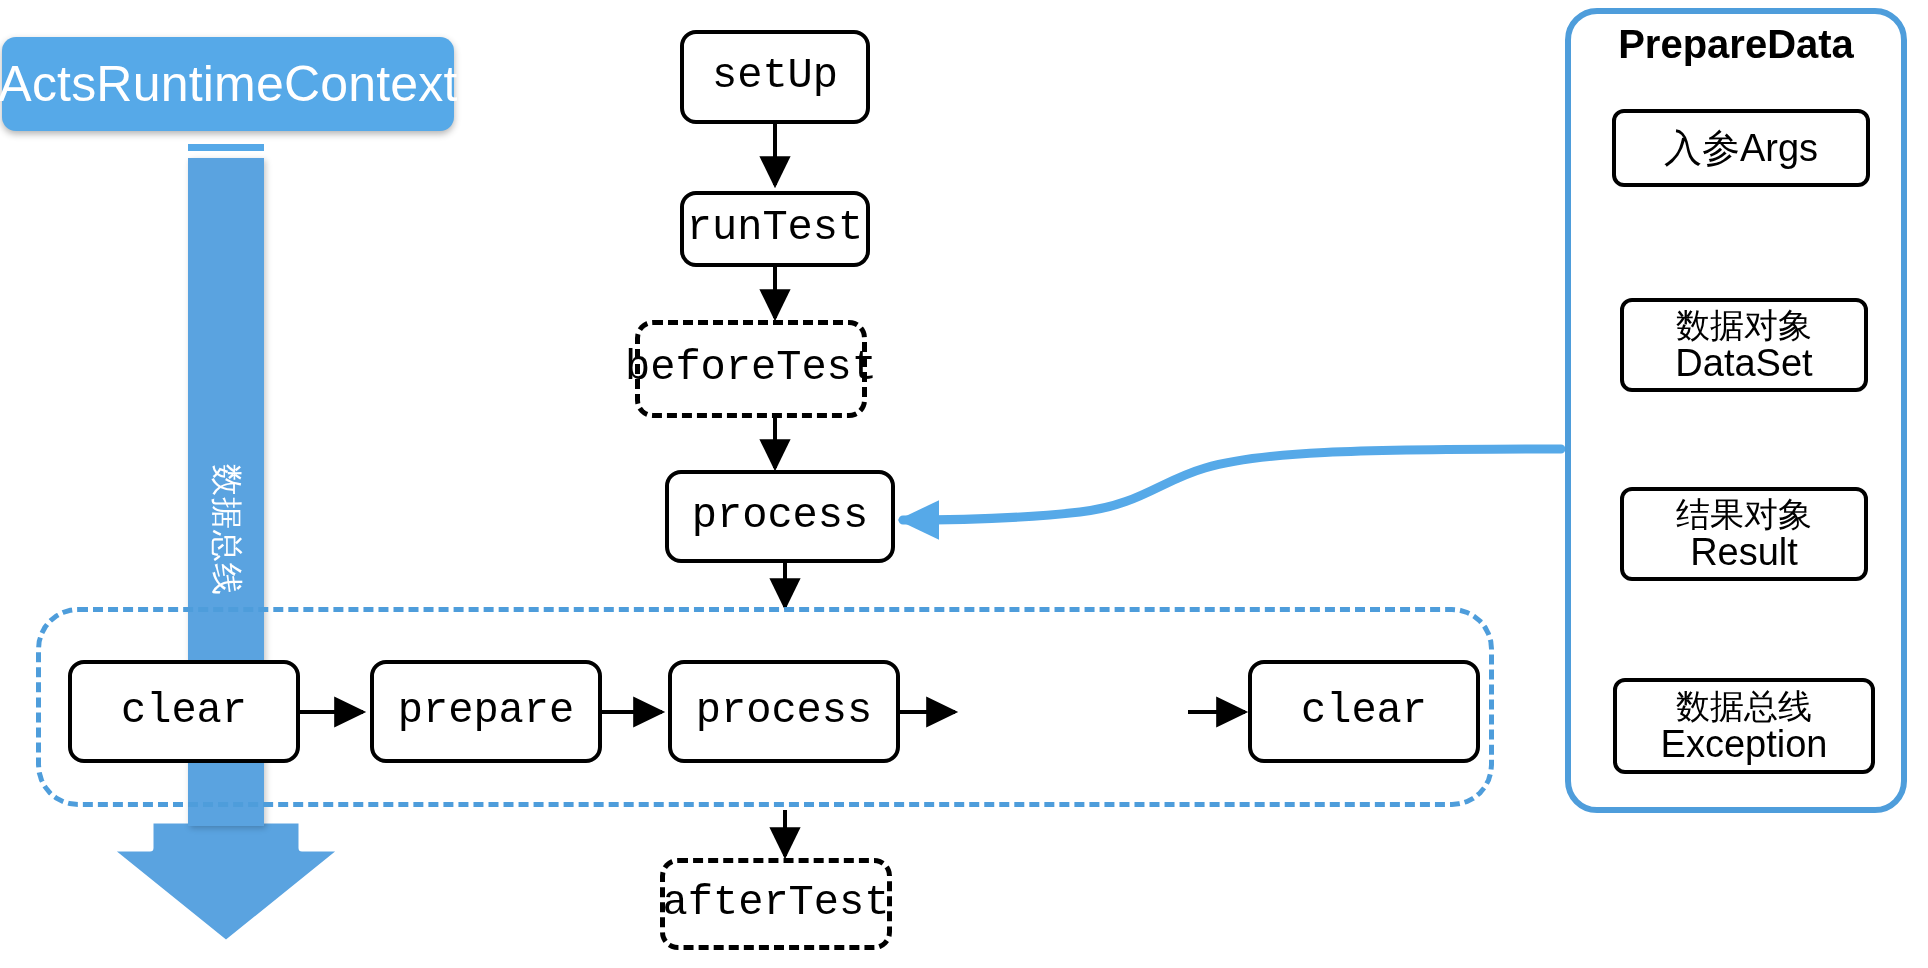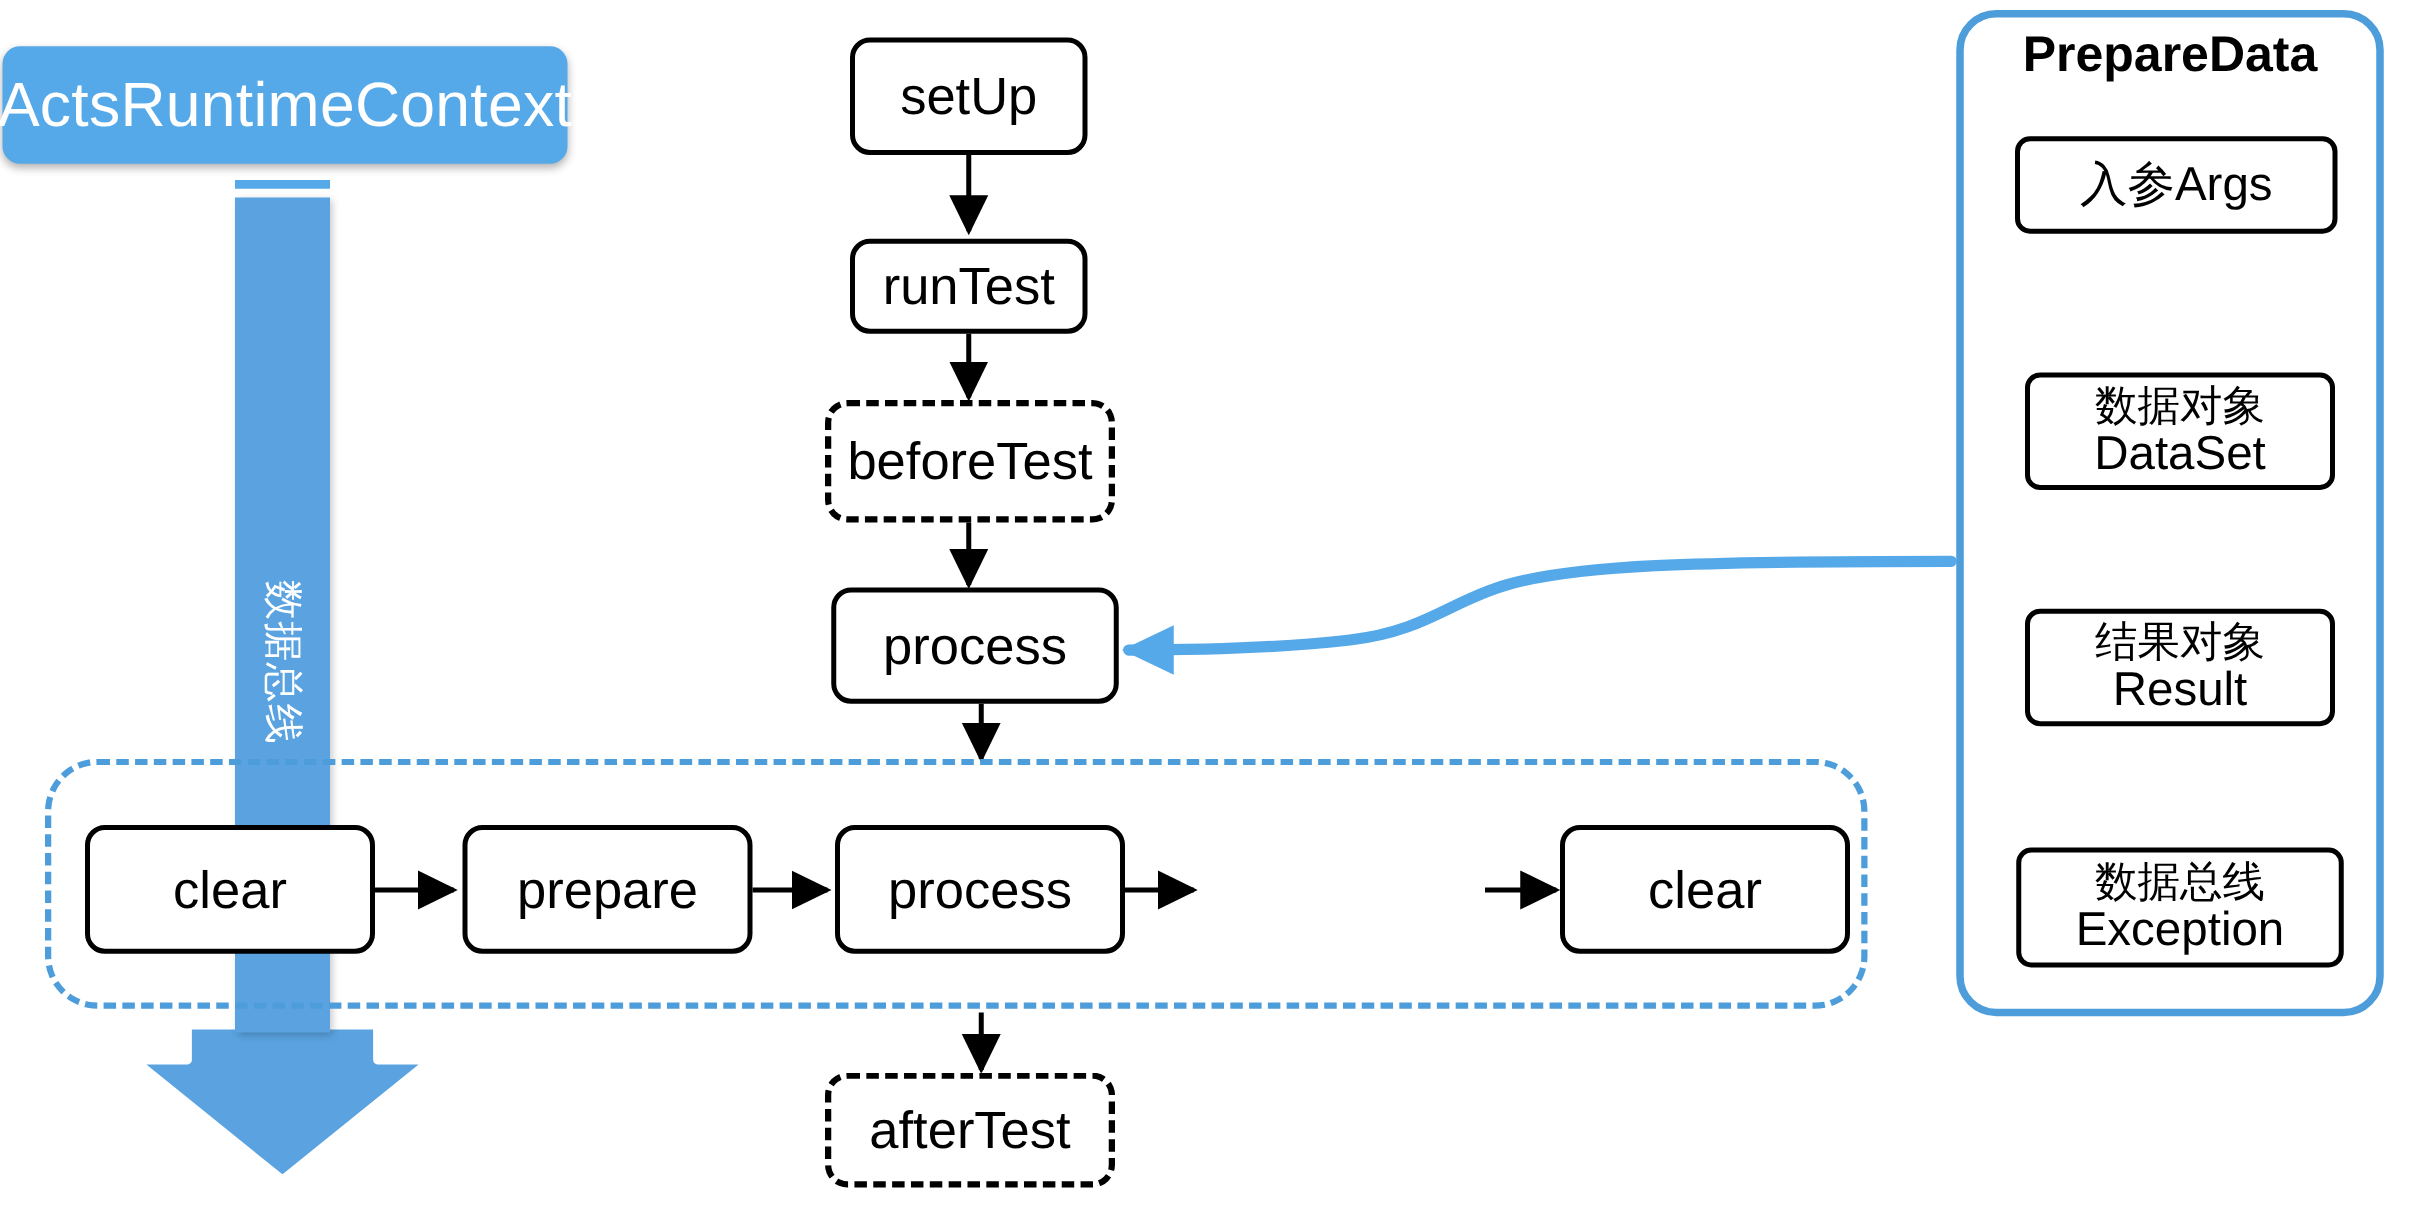--- a/index.html
+++ b/index.html
@@ -142,21 +142,21 @@
     background: #ffffff;
     display: flex;
     flex-direction: column;
     align-items: center;
     justify-content: center;
     color: #000000;
     line-height: 1.06;
   }
   .prep-item .cn { font-size: 34px; }
   .prep-item .en { font-size: 38px; }
-  .t-label { font-size: 42px; }
+  .t-label { font-size: 42px; font-family: Liberation Mono, monospace; }
 </style>
 </head>
 <body>
 
 <div id="canvas">
 
   <svg class="svg-layer" viewBox="0 0 1928 968" xmlns="http://www.w3.org/2000/svg">
     <defs>
       <marker id="arrowBlack" markerWidth="9" markerHeight="9" refX="7.2" refY="4.5" orient="auto" markerUnits="strokeWidth">
         <path d="M0,0.6 L8,4.5 L0,8.4 z" fill="#000000"></path>
@@ -202,21 +202,21 @@
   </div>
 
   <div class="node solid t-label" style="left:680px; top:30px;  width:190px; height:94px;">
     <span>setUp</span>
   </div>
 
   <div class="node solid t-label" style="left:680px; top:191px; width:190px; height:76px;">
     <span>runTest</span>
   </div>
 
-  <div class="node dashed t-label" style="left:660px; top:320px; width:232px; height:98px; padding:0 14px;">
+  <div class="node dashed t-label" style="left:635px; top:320px; width:232px; height:98px; padding:0 14px;">
     <span>beforeTest</span>
   </div>
 
   <div class="node solid t-label" style="left:665px; top:470px; width:230px; height:93px;">
     <span>process</span>
   </div>
 
   <div class="node dashed t-label" style="left:660px; top:858px; width:232px; height:92px;">
     <span>afterTest</span>
   </div>

